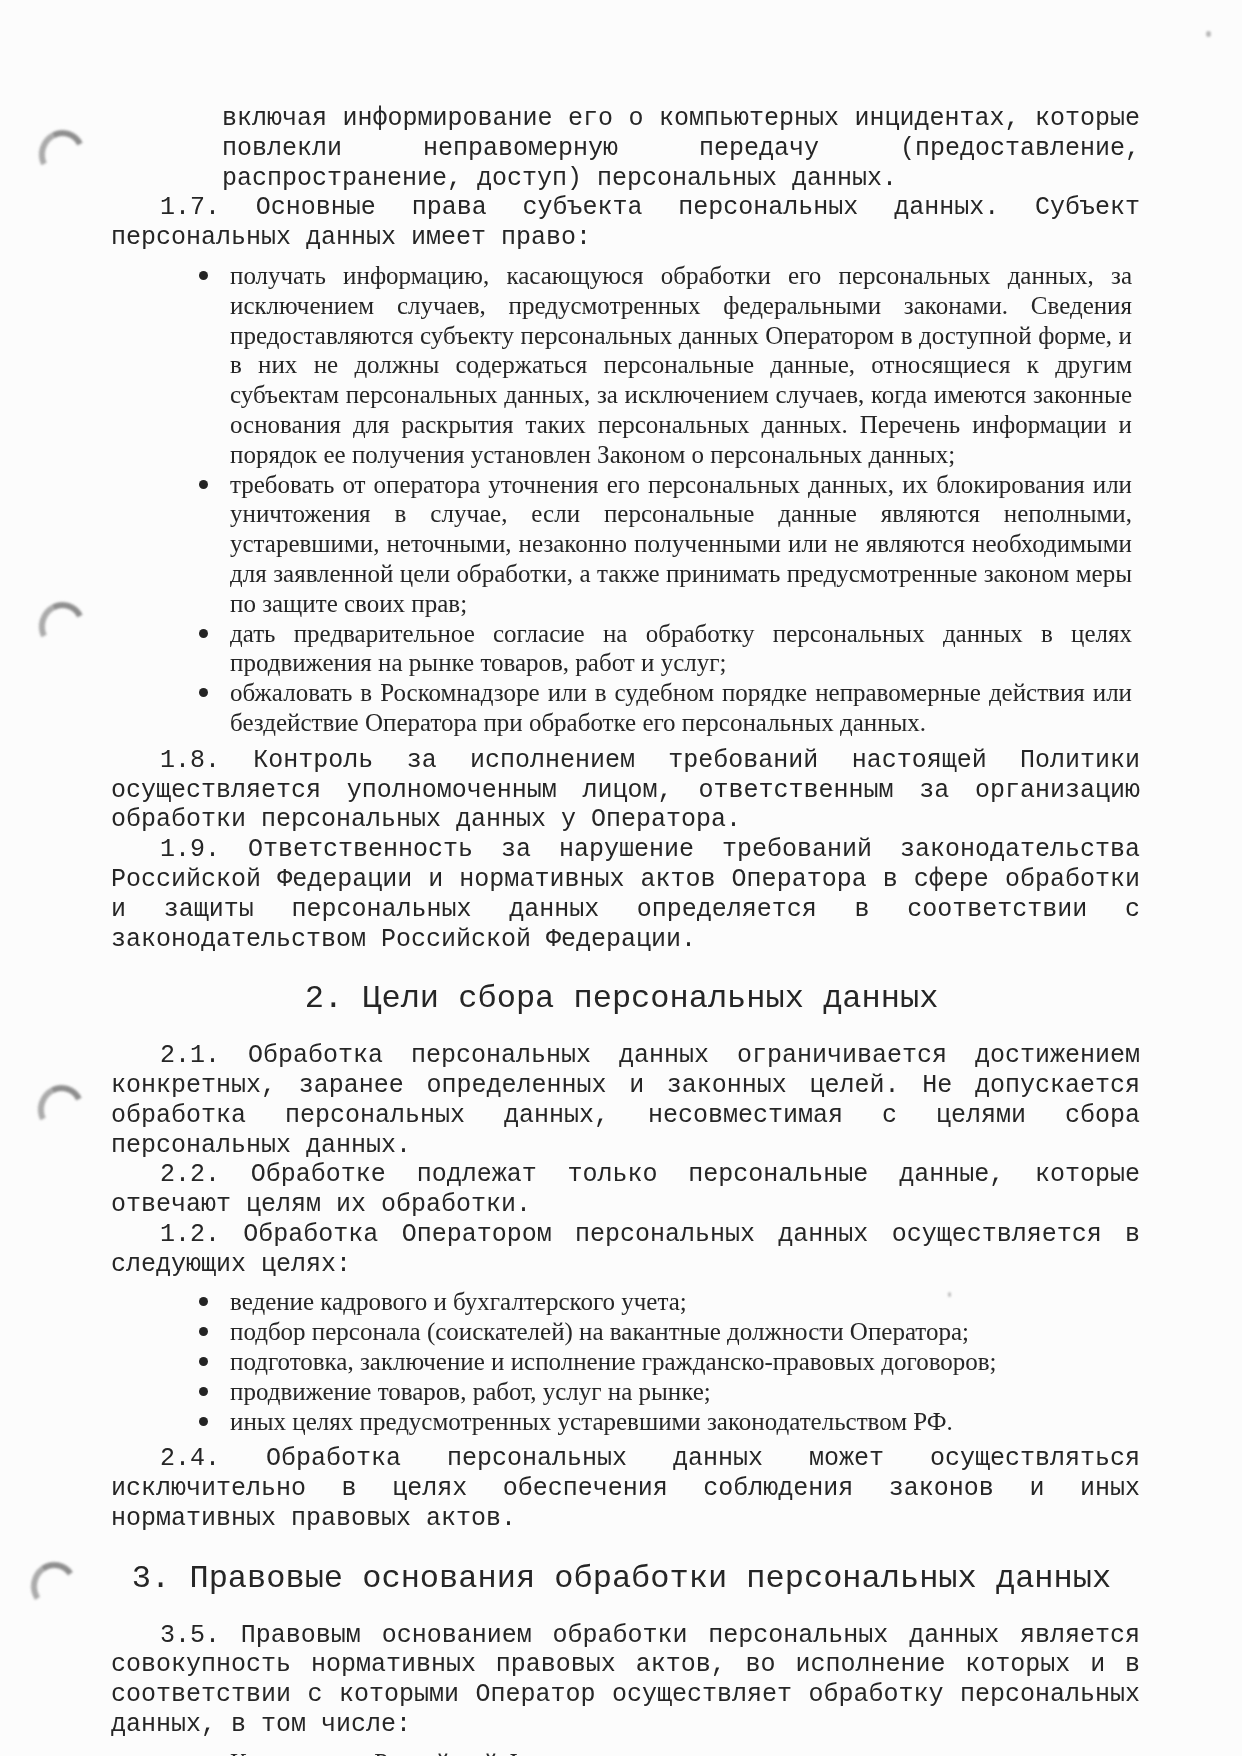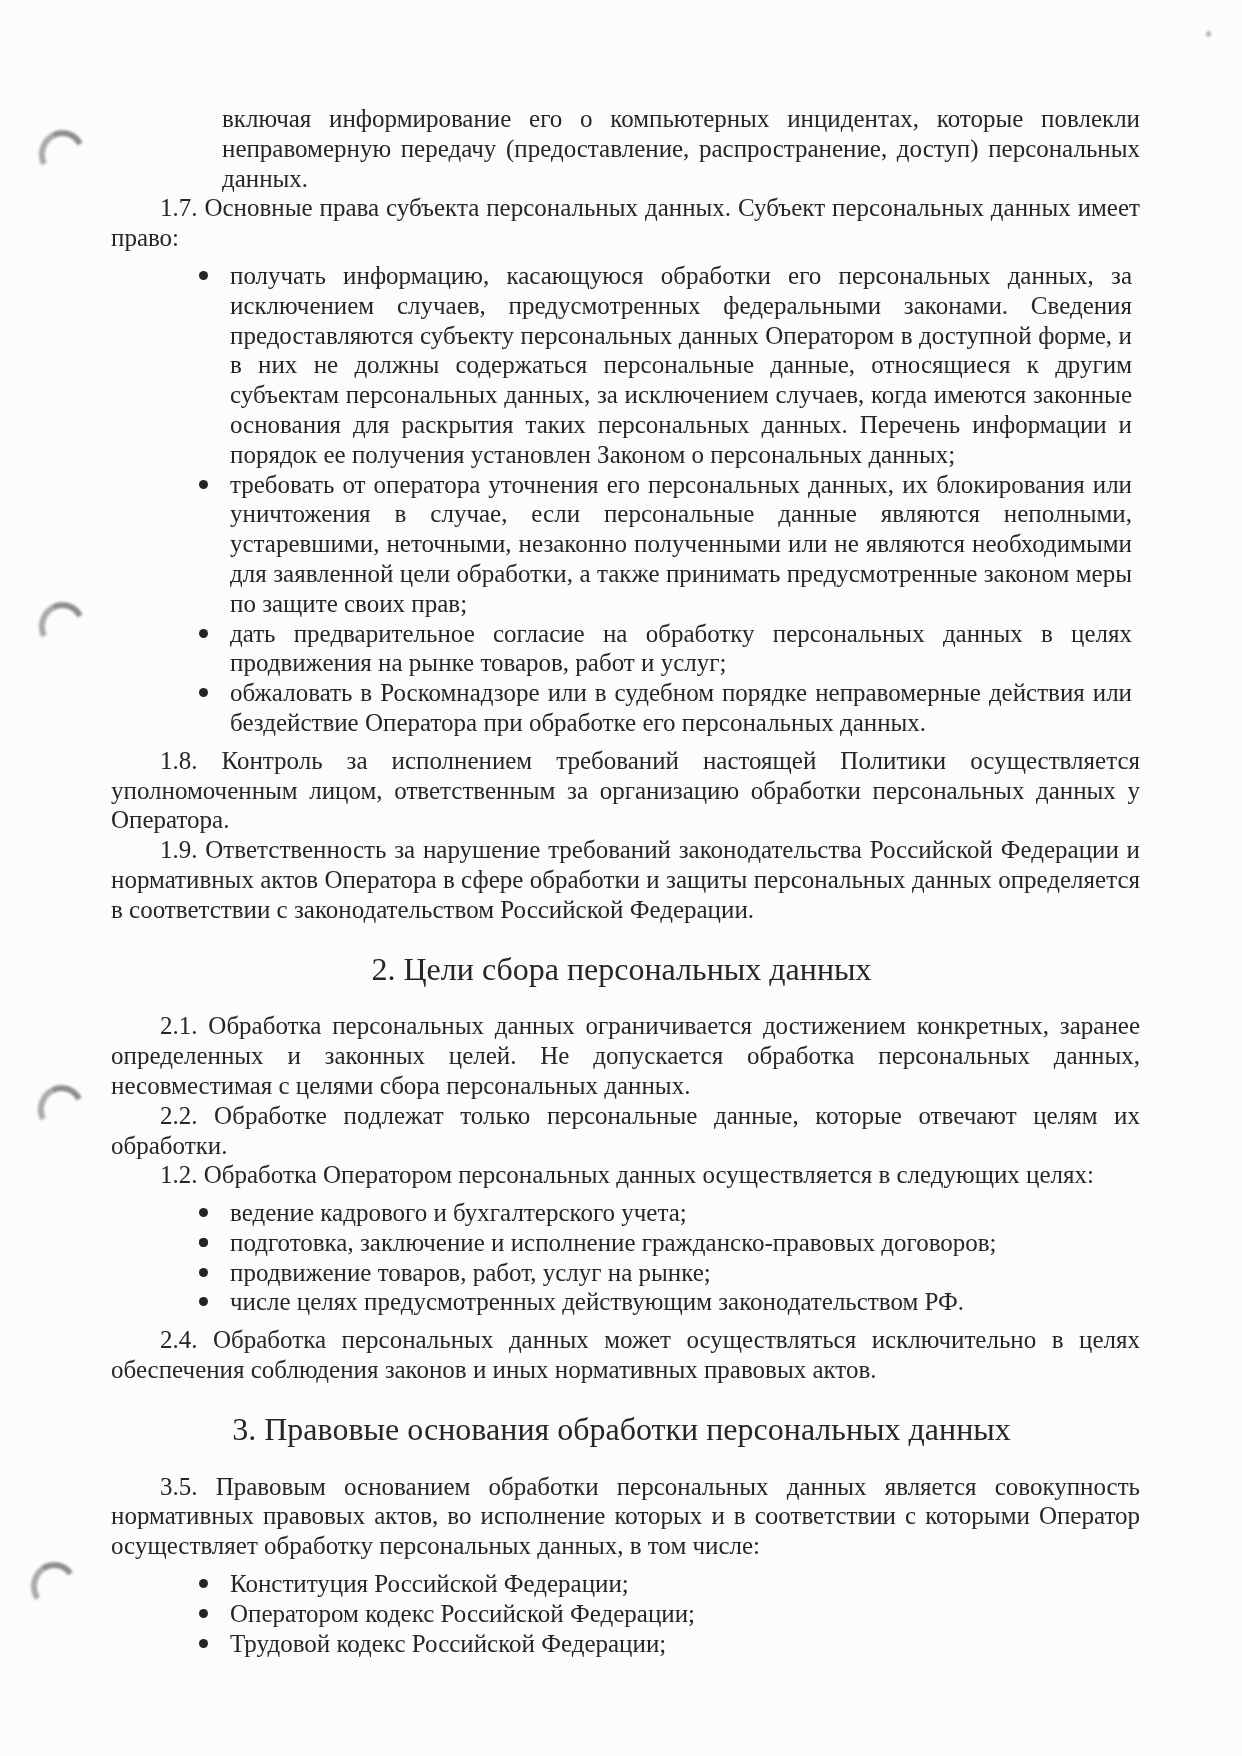--- a/index.html
+++ b/index.html
@@ -14,21 +14,21 @@
   }
   .content {
     position: absolute;
     top: 104px;
     left: 103px;
     width: 1037px;
     font-size: 25px;
     line-height: 29.8px;
     filter: blur(0.3px);
   }
-  p { margin: 0; text-align: justify; }
+  p { margin: 0; text-align: justify; font-family: Liberation Mono, monospace; }
   .cont { margin-left: 119px; }
   .para { text-indent: 49px; margin-left: 8px; }
   .heading {
     margin: 30px 0 27px 0;
     font-size: 32px;
     font-weight: 400;
     text-align: center;
     text-indent: 0;
   }
   ul.bullets {
@@ -105,24 +105,24 @@
     <p class="para">1.9. Ответственность за нарушение требований законодательства Российской Федерации и нормативных актов Оператора в сфере обработки и защиты персональных данных определяется в соответствии с законодательством Российской Федерации.</p>
 
     <p class="heading">2. Цели сбора персональных данных</p>
 
     <p class="para">2.1. Обработка персональных данных ограничивается достижением конкретных, заранее определенных и законных целей. Не допускается обработка персональных данных, несовместимая с целями сбора персональных данных.</p>
     <p class="para">2.2. Обработке подлежат только персональные данные, которые отвечают целям их обработки.</p>
     <p class="para">1.2. Обработка Оператором персональных данных осуществляется в следующих целях:</p>
 
     <ul class="bullets">
       <li><span class="marker"></span><span>ведение кадрового и бухгалтерского учета;</span></li>
-      <li><span class="marker"></span></li>
+      <li><span class="marker"></span><span>подбор персонала (соискателей) на вакантные должности Оператора;</span></li>
       <li><span class="marker"></span><span>подготовка, заключение и исполнение гражданско-правовых договоров;</span></li>
       <li><span class="marker"></span><span>продвижение товаров, работ, услуг на рынке;</span></li>
-      <li><span class="marker"></span><span>числе целях предусмотренных действующим законодательством РФ.</span></li>
+      <li><span class="marker"></span><span>иных целях предусмотренных устаревшими законодательством РФ.</span></li>
     </ul>
 
     <p class="para">2.4. Обработка персональных данных может осуществляться исключительно в целях обеспечения соблюдения законов и иных нормативных правовых актов.</p>
 
     <p class="heading">3. Правовые основания обработки персональных данных</p>
 
     <p class="para">3.5. Правовым основанием обработки персональных данных является совокупность нормативных правовых актов, во исполнение которых и в соответствии с которыми Оператор осуществляет обработку персональных данных, в том числе:</p>
 
     <ul class="bullets">
       <li><span class="marker"></span><span>Конституция Российской Федерации;</span></li>

